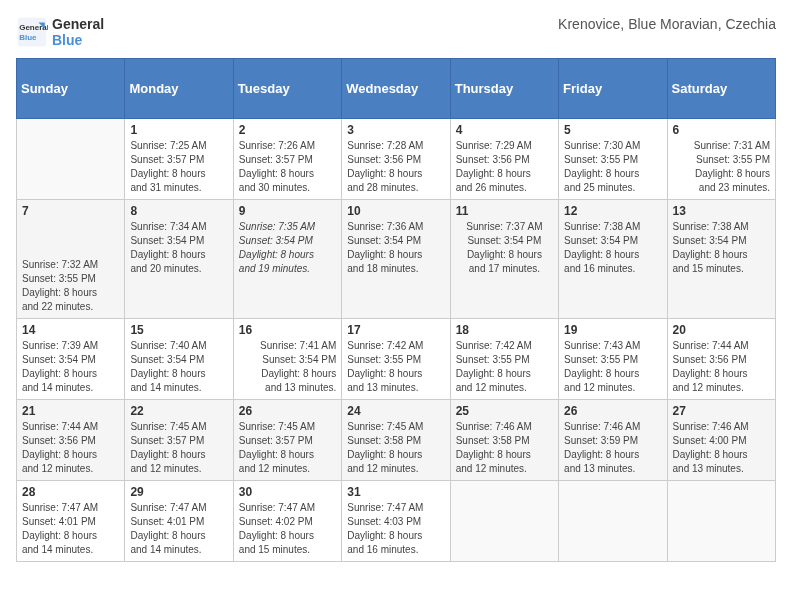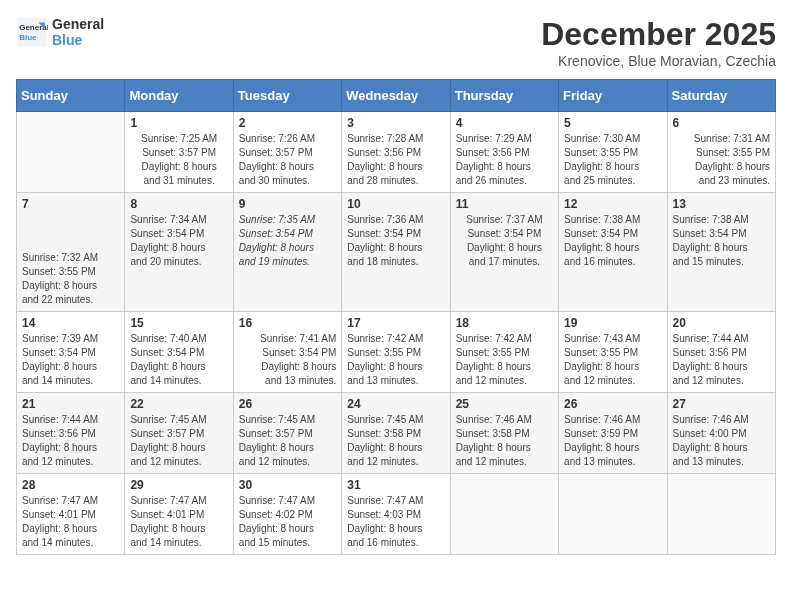--- a/index.html
+++ b/index.html
@@ -40,21 +40,21 @@
     table {
       width: 100%;
       border-collapse: collapse;
       border: 1px solid #ccc;
     }
     thead tr th {
       background-color: #4a7fc1;
       color: #fff;
       font-size: 13px;
       font-weight: bold;
-      padding: 8px 4px;
+      padding: 22px 4px;
       text-align: left;
       border: 1px solid #3a6aaa;
     }
     tbody tr td {
       vertical-align: top;
       border: 1px solid #ccc;
       padding: 4px 5px;
       font-size: 10.5px;
       color: #333;
       width: calc(100% / 7);
@@ -89,21 +89,20 @@
       <text x="4" y="30" font-size="10" font-weight="bold" fill="#4a90d9">Blue</text>
       <polygon points="28,8 36,8 36,16" fill="#4a90d9"></polygon>
     </svg>
     <div>
       <div style="font-size:14px;font-weight:bold;color:#333;">
         <span style="color:#333;">General</span><br><span style="color:#4a90d9;">Blue</span>
       </div>
     </div>
   </div>
   <div class="title-block">
-    <div class="month-title">December 2025</div>
     <div class="subtitle">Krenovice, Blue Moravian, Czechia</div>
   </div>
 </div>
 
 <table>
   <thead>
     <tr>
     <th>Sunday</th>
         <th>Monday</th>
         <th>Tuesday</th>
@@ -111,21 +110,21 @@
         <th>Thursday</th>
         <th>Friday</th>
         <th>Saturday</th>
       </tr>
   </thead>
   <tbody>
   <tr>
         <td class="empty"></td>
         <td>
           <div class="day-num">1</div>
-          <div class="day-info" style="white-space: pre-line; text-align: center;">Sunrise: 7:25 AM
+          <div class="day-info" style="white-space: pre-line;">Sunrise: 7:25 AM
 Sunset: 3:57 PM
 Daylight: 8 hours
 and 31 minutes.</div>
         </td>
         <td>
           <div class="day-num">2</div>
           <div class="day-info" style="white-space: pre-line;">Sunrise: 7:26 AM
 Sunset: 3:57 PM
 Daylight: 8 hours
 and 30 minutes.</div>

